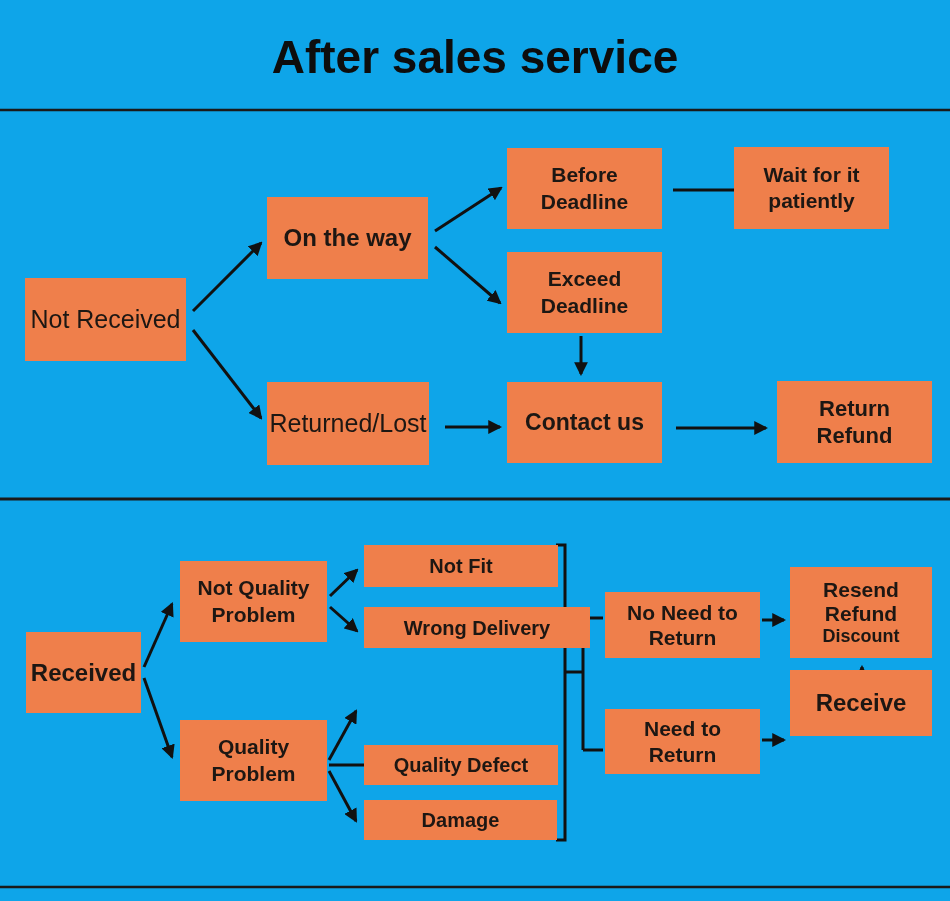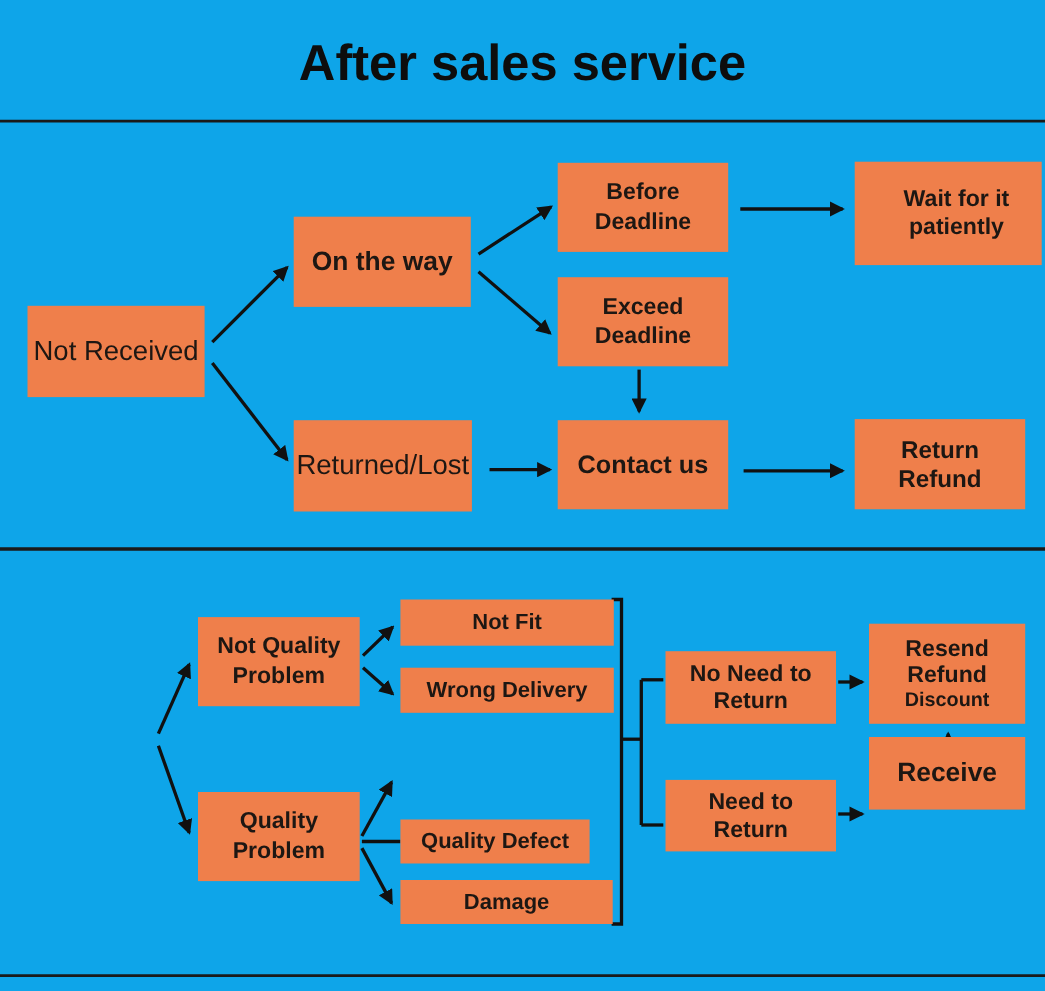--- a/index.html
+++ b/index.html
@@ -83,32 +83,33 @@
   </svg>
 
   <div class="node reg" style="left:25px;top:278px;width:161px;height:83px;">Not Received</div>
   <div class="node big" style="left:267px;top:197px;width:161px;height:82px;">On the way</div>
   <div class="node reg" style="left:267px;top:382px;width:162px;height:83px;">Returned/Lost</div>
   <div class="node" style="left:507px;top:148px;width:155px;height:81px;">Before
 Deadline</div>
   <div class="node" style="left:507px;top:252px;width:155px;height:81px;">Exceed
 Deadline</div>
   <div class="node" style="left:507px;top:382px;width:155px;height:81px;font-size:23px;">Contact us</div>
-  <div class="node" style="left:777px;top:147px;width:155px;height:94px;padding-left:15px;">Wait for it
+  <div class="node" style="left:734px;top:147px;width:155px;height:82px;">Wait for it
 patiently</div>
   <div class="node" style="left:777px;top:381px;width:155px;height:82px;font-size:22px;">Return
 Refund</div>
 
+  <div class="node big" style="left:26px;top:632px;width:115px;height:81px;">Received</div>
   <div class="node" style="left:180px;top:561px;width:147px;height:81px;">Not Quality
 Problem</div>
   <div class="node" style="left:180px;top:720px;width:147px;height:81px;">Quality
 Problem</div>
   <div class="node small" style="left:364px;top:545px;width:194px;height:42px;">Not Fit</div>
-  <div class="node small" style="left:364px;top:607px;width:194px;height:41px;">Wrong Delivery</div>
-  <div class="node small" style="left:364px;top:745px;width:172px;height:40px;">Quality Defect</div>
+  <div class="node small" style="left:364px;top:607px;width:226px;height:41px;">Wrong Delivery</div>
+  <div class="node small" style="left:364px;top:745px;width:194px;height:40px;">Quality Defect</div>
   <div class="node small" style="left:364px;top:800px;width:193px;height:40px;">Damage</div>
   <div class="node" style="left:605px;top:592px;width:155px;height:66px;font-size:21px;line-height:1.2;">No Need to
 Return</div>
   <div class="node" style="left:605px;top:709px;width:155px;height:65px;font-size:21px;line-height:1.2;">Need to
 Return</div>
   <div class="node" style="left:790px;top:567px;width:142px;height:91px;font-size:21px;line-height:1.15;">
     <span>Resend
 Refund</span>
     <span class="sub">Discount</span>
   </div>

